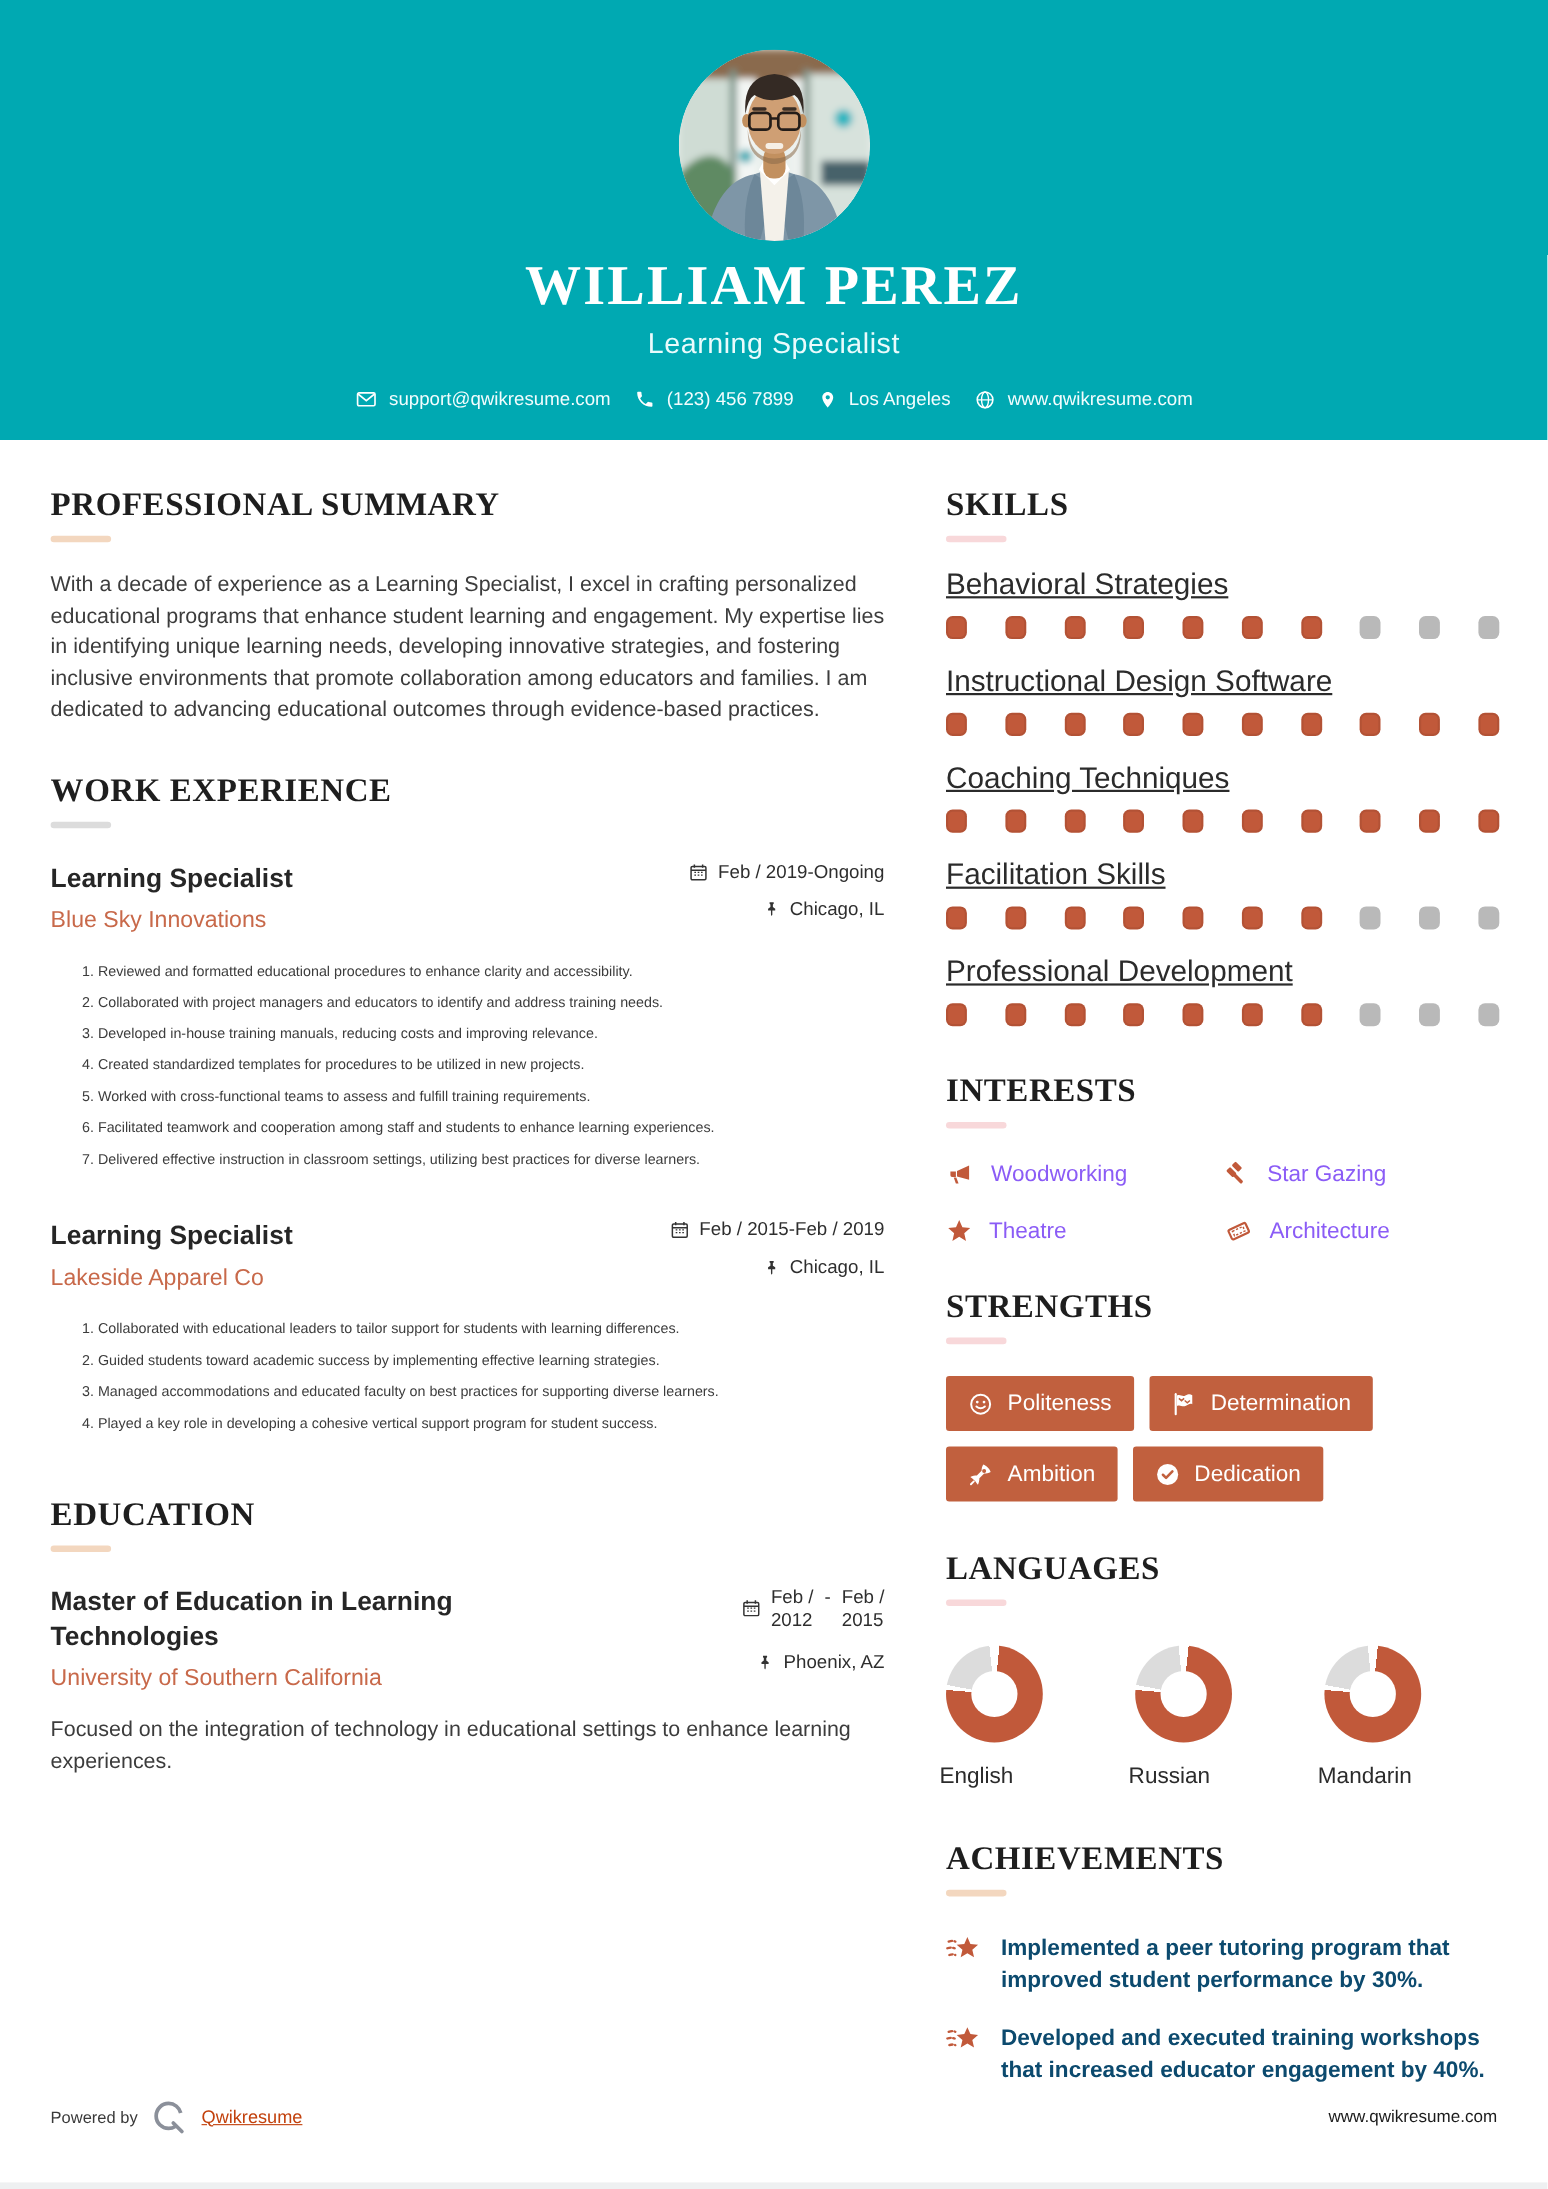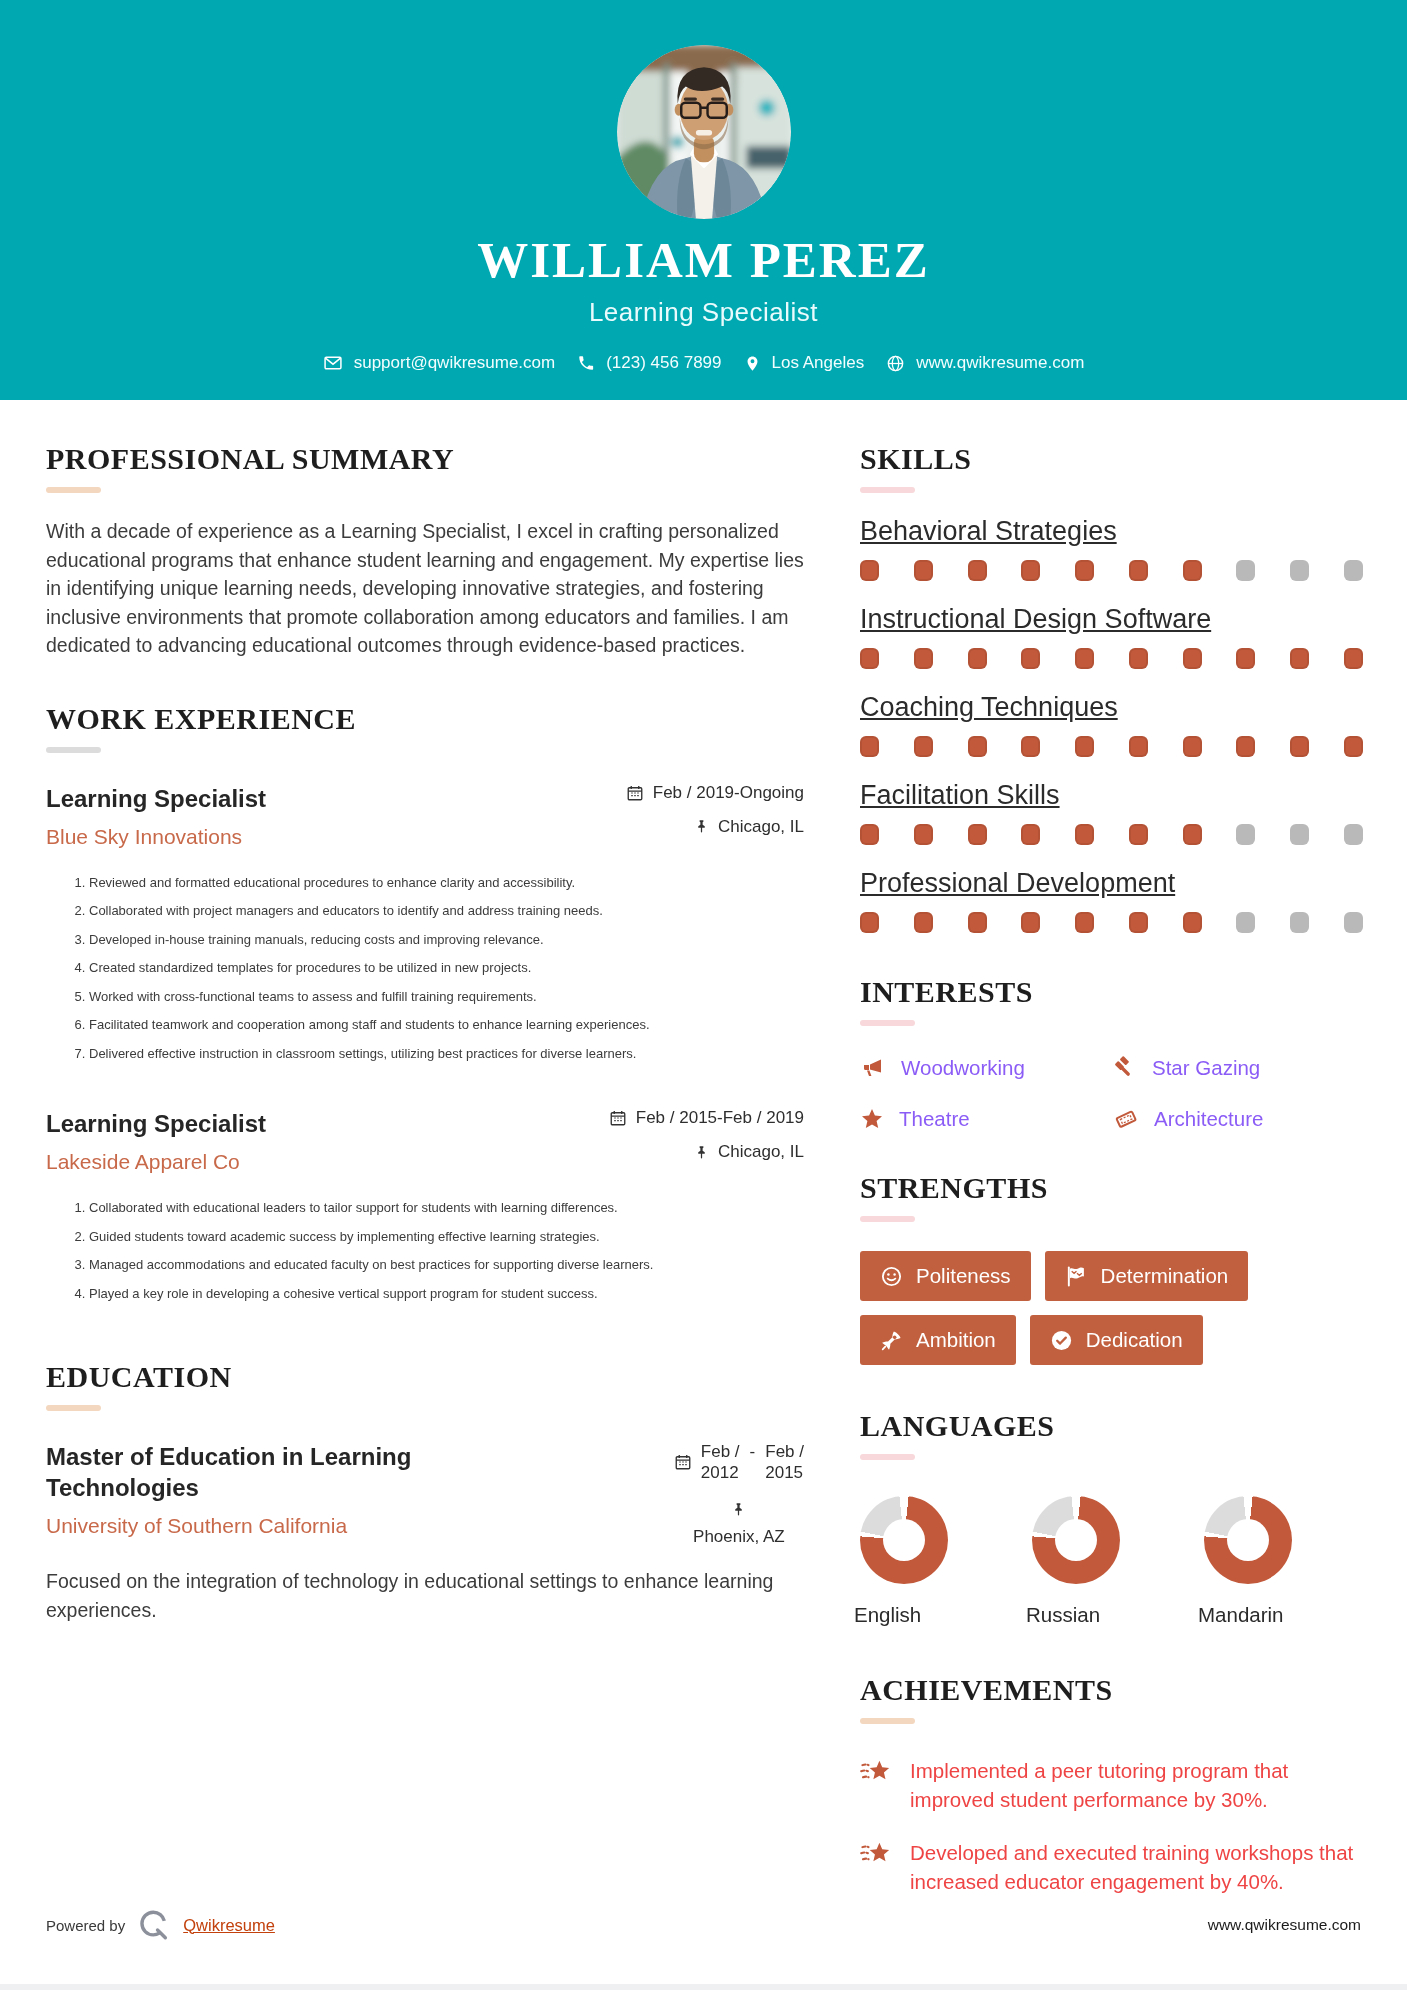--- a/index.html
+++ b/index.html
@@ -75,21 +75,21 @@
   .lang{width:92px;}
   .donut{position:relative;width:88px;height:88px;border-radius:50%;}
   .donut-hole{position:absolute;inset:23px;border-radius:50%;background:#fff;}
   .lang-label{margin-top:19px;font-size:20.5px;color:#2b2b2b;margin-left:-6px;}
 
   
   .ach-list{margin-top:32px;}
   .ach{display:flex;gap:16px;align-items:flex-start;}
   .ach + .ach{margin-top:24px;}
   .ach svg{display:block;flex-shrink:0;margin-top:2px;}
-  .ach-text{font-size:20.5px;line-height:29px;color:#ef4444;}
+  .ach-text{font-size:20.5px;line-height:29px;color:#0c4a6e;font-weight:bold;}
 
   
   .footer{position:absolute;left:46px;right:46px;top:1908px;display:flex;justify-content:space-between;align-items:center;}
   .footer-left{display:flex;align-items:center;gap:12px;}
   .powered{font-size:15px;color:#3a3a3a;}
   .brand{font-size:16.5px;color:#c2410c;text-decoration:underline;}
   .site{font-size:15.5px;color:#1b1b1b;}
   .page-edge{position:absolute;left:0;right:0;bottom:0;height:6px;background:#eef0f1;}
 </style>
 </head>
@@ -271,21 +271,21 @@
                   <path d="M7 12h2M11 12h2M15 12h2M7 15.5h2M11 15.5h2M15 15.5h2" stroke="#333" stroke-width="1.6"></path>
                 </svg>
               <span class="edu-dates">
                 <span class="edu-date-col">Feb /
 2012</span>
                 <span class="edu-sep">-</span>
                 <span class="edu-date-col">Feb /
 2015</span>
               </span>
             </div>
-            <div class="meta-row" style="margin-top:18px;flex-direction:column;">
+            <div class="meta-row" style="margin-top:18px;">
               <svg width="15" height="17" viewBox="0 0 24 24">
                   <path d="M9 2h6v2.2l-1.2 1V9l3.4 2.4V14H13v6.2L12 22l-1-1.8V14H6.8v-2.6L10.2 9V5.2L9 4.2z" fill="#333"></path>
                 </svg>
               <span>Phoenix, AZ</span>
             </div>
           </div>
         </div>
         <p class="edu-desc">Focused on the integration of technology in educational settings to enhance learning experiences.</p>
       </div>
     </div>

